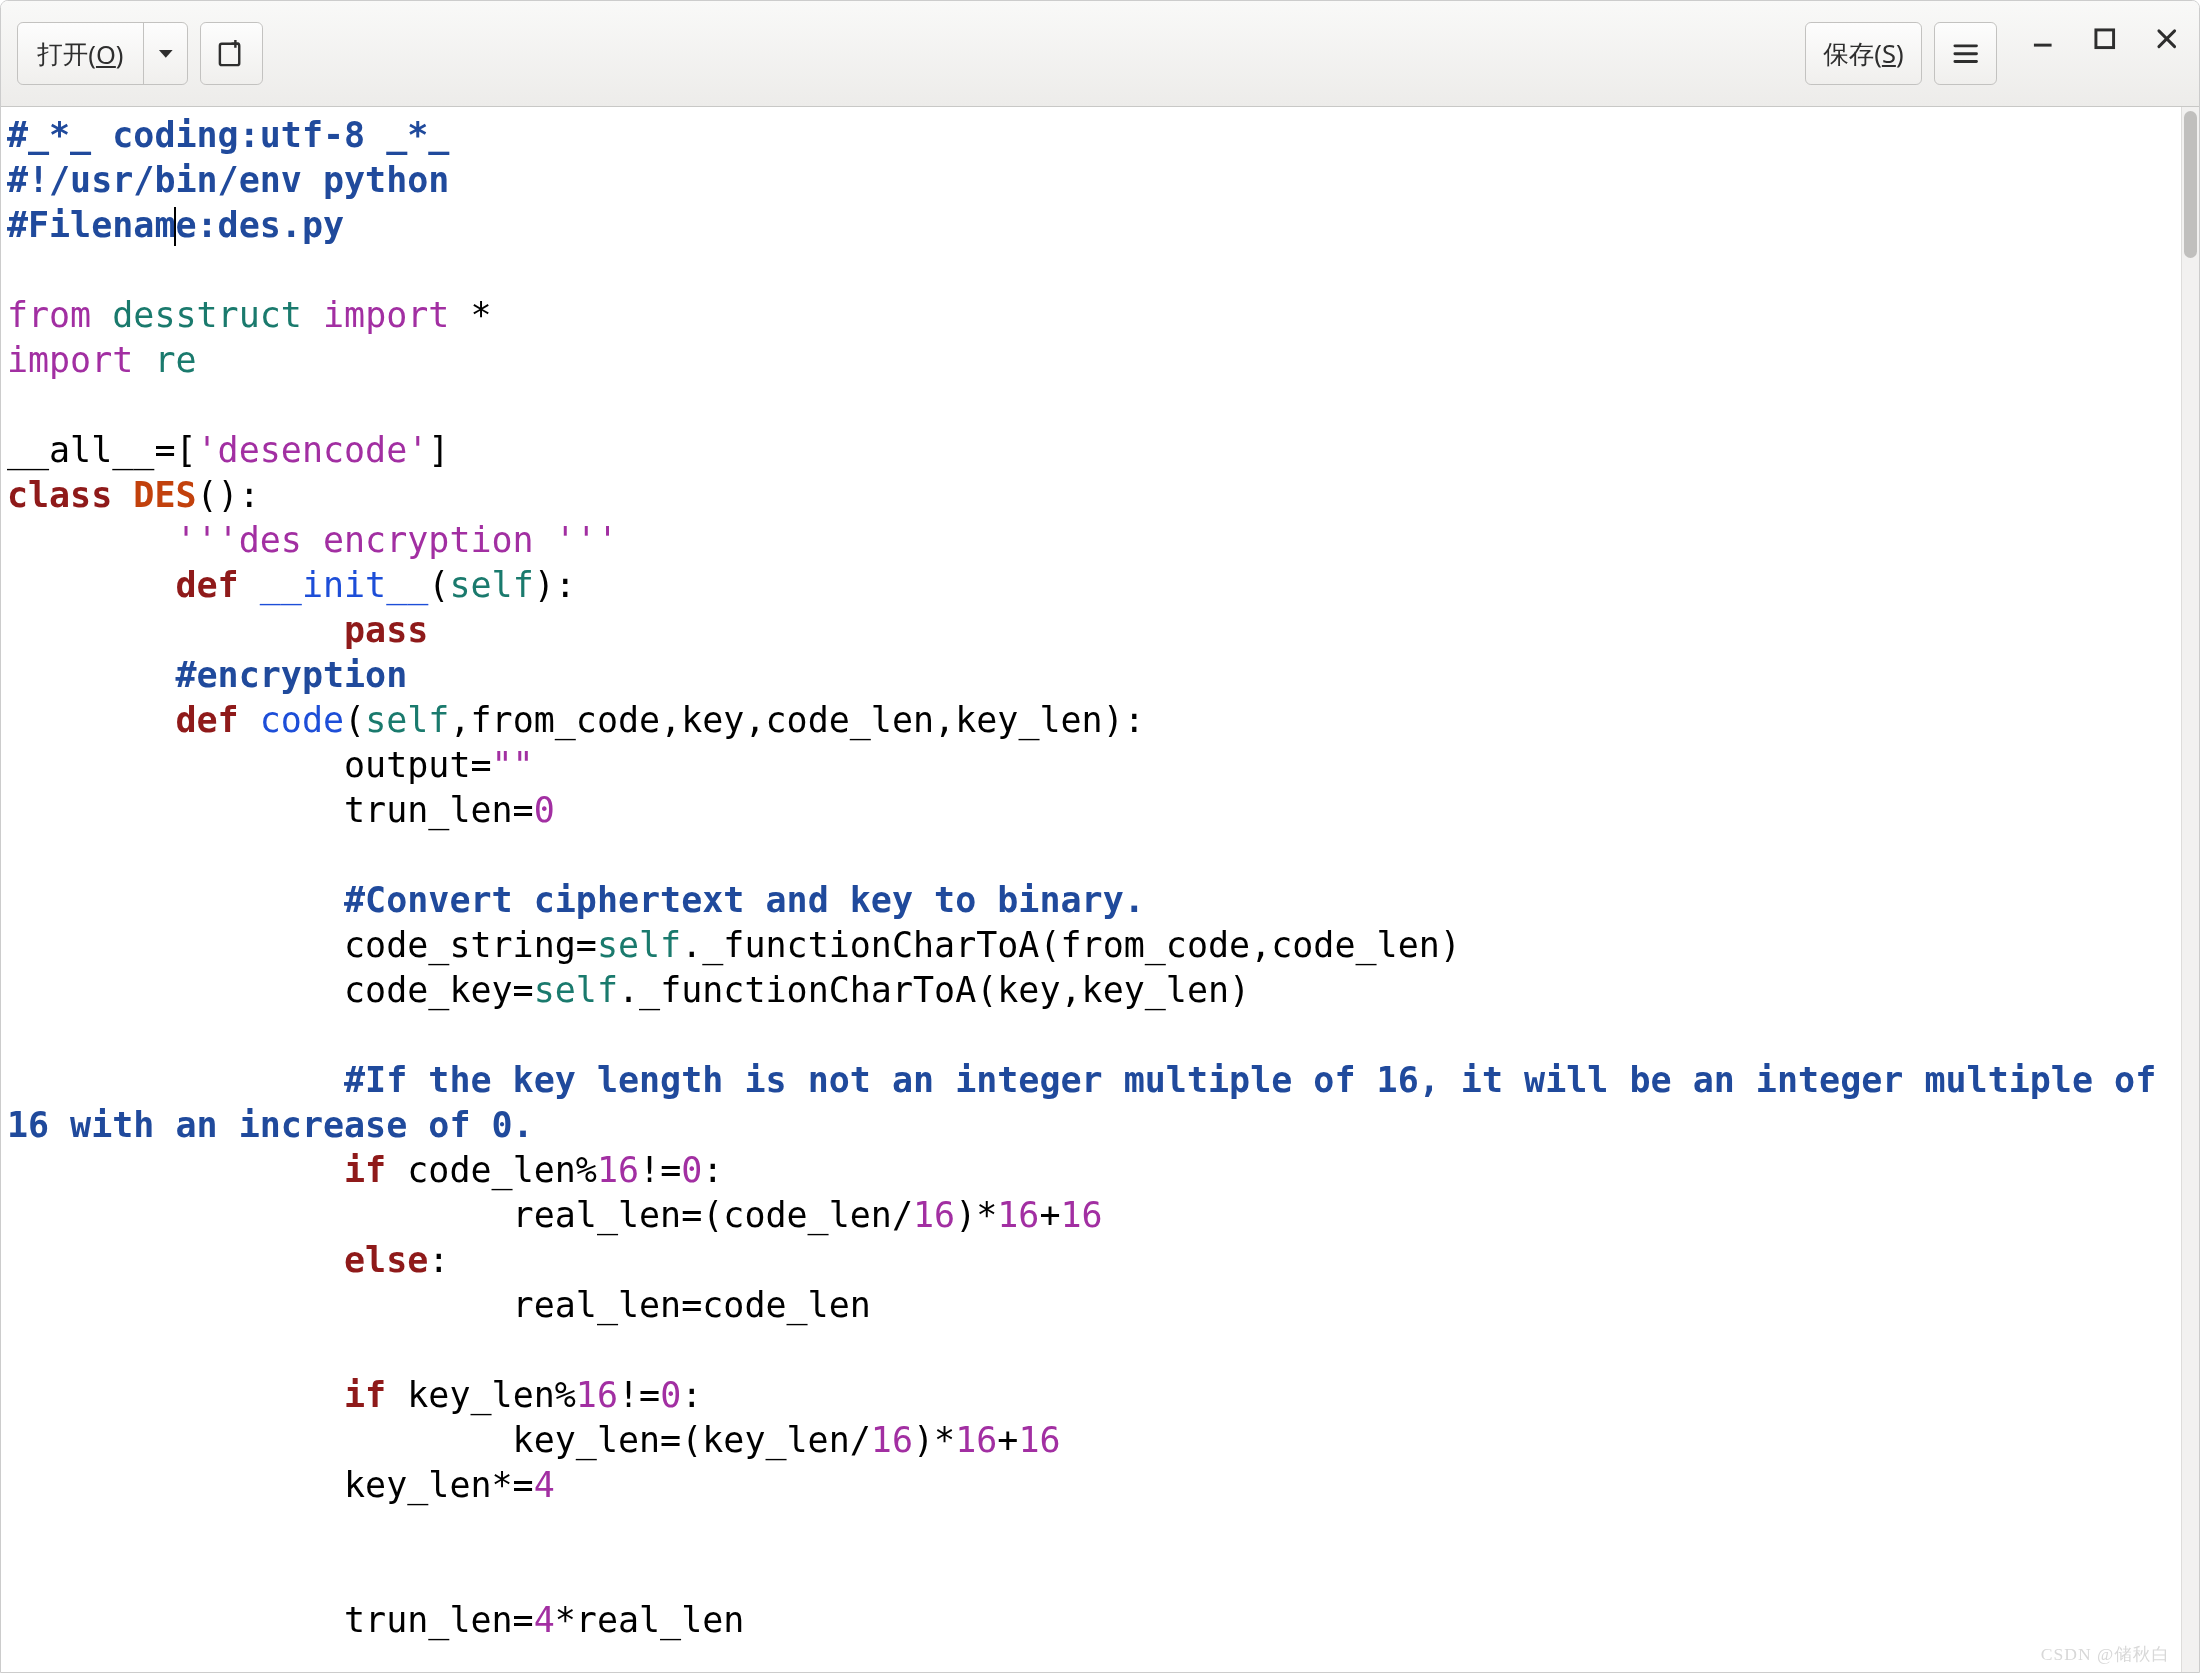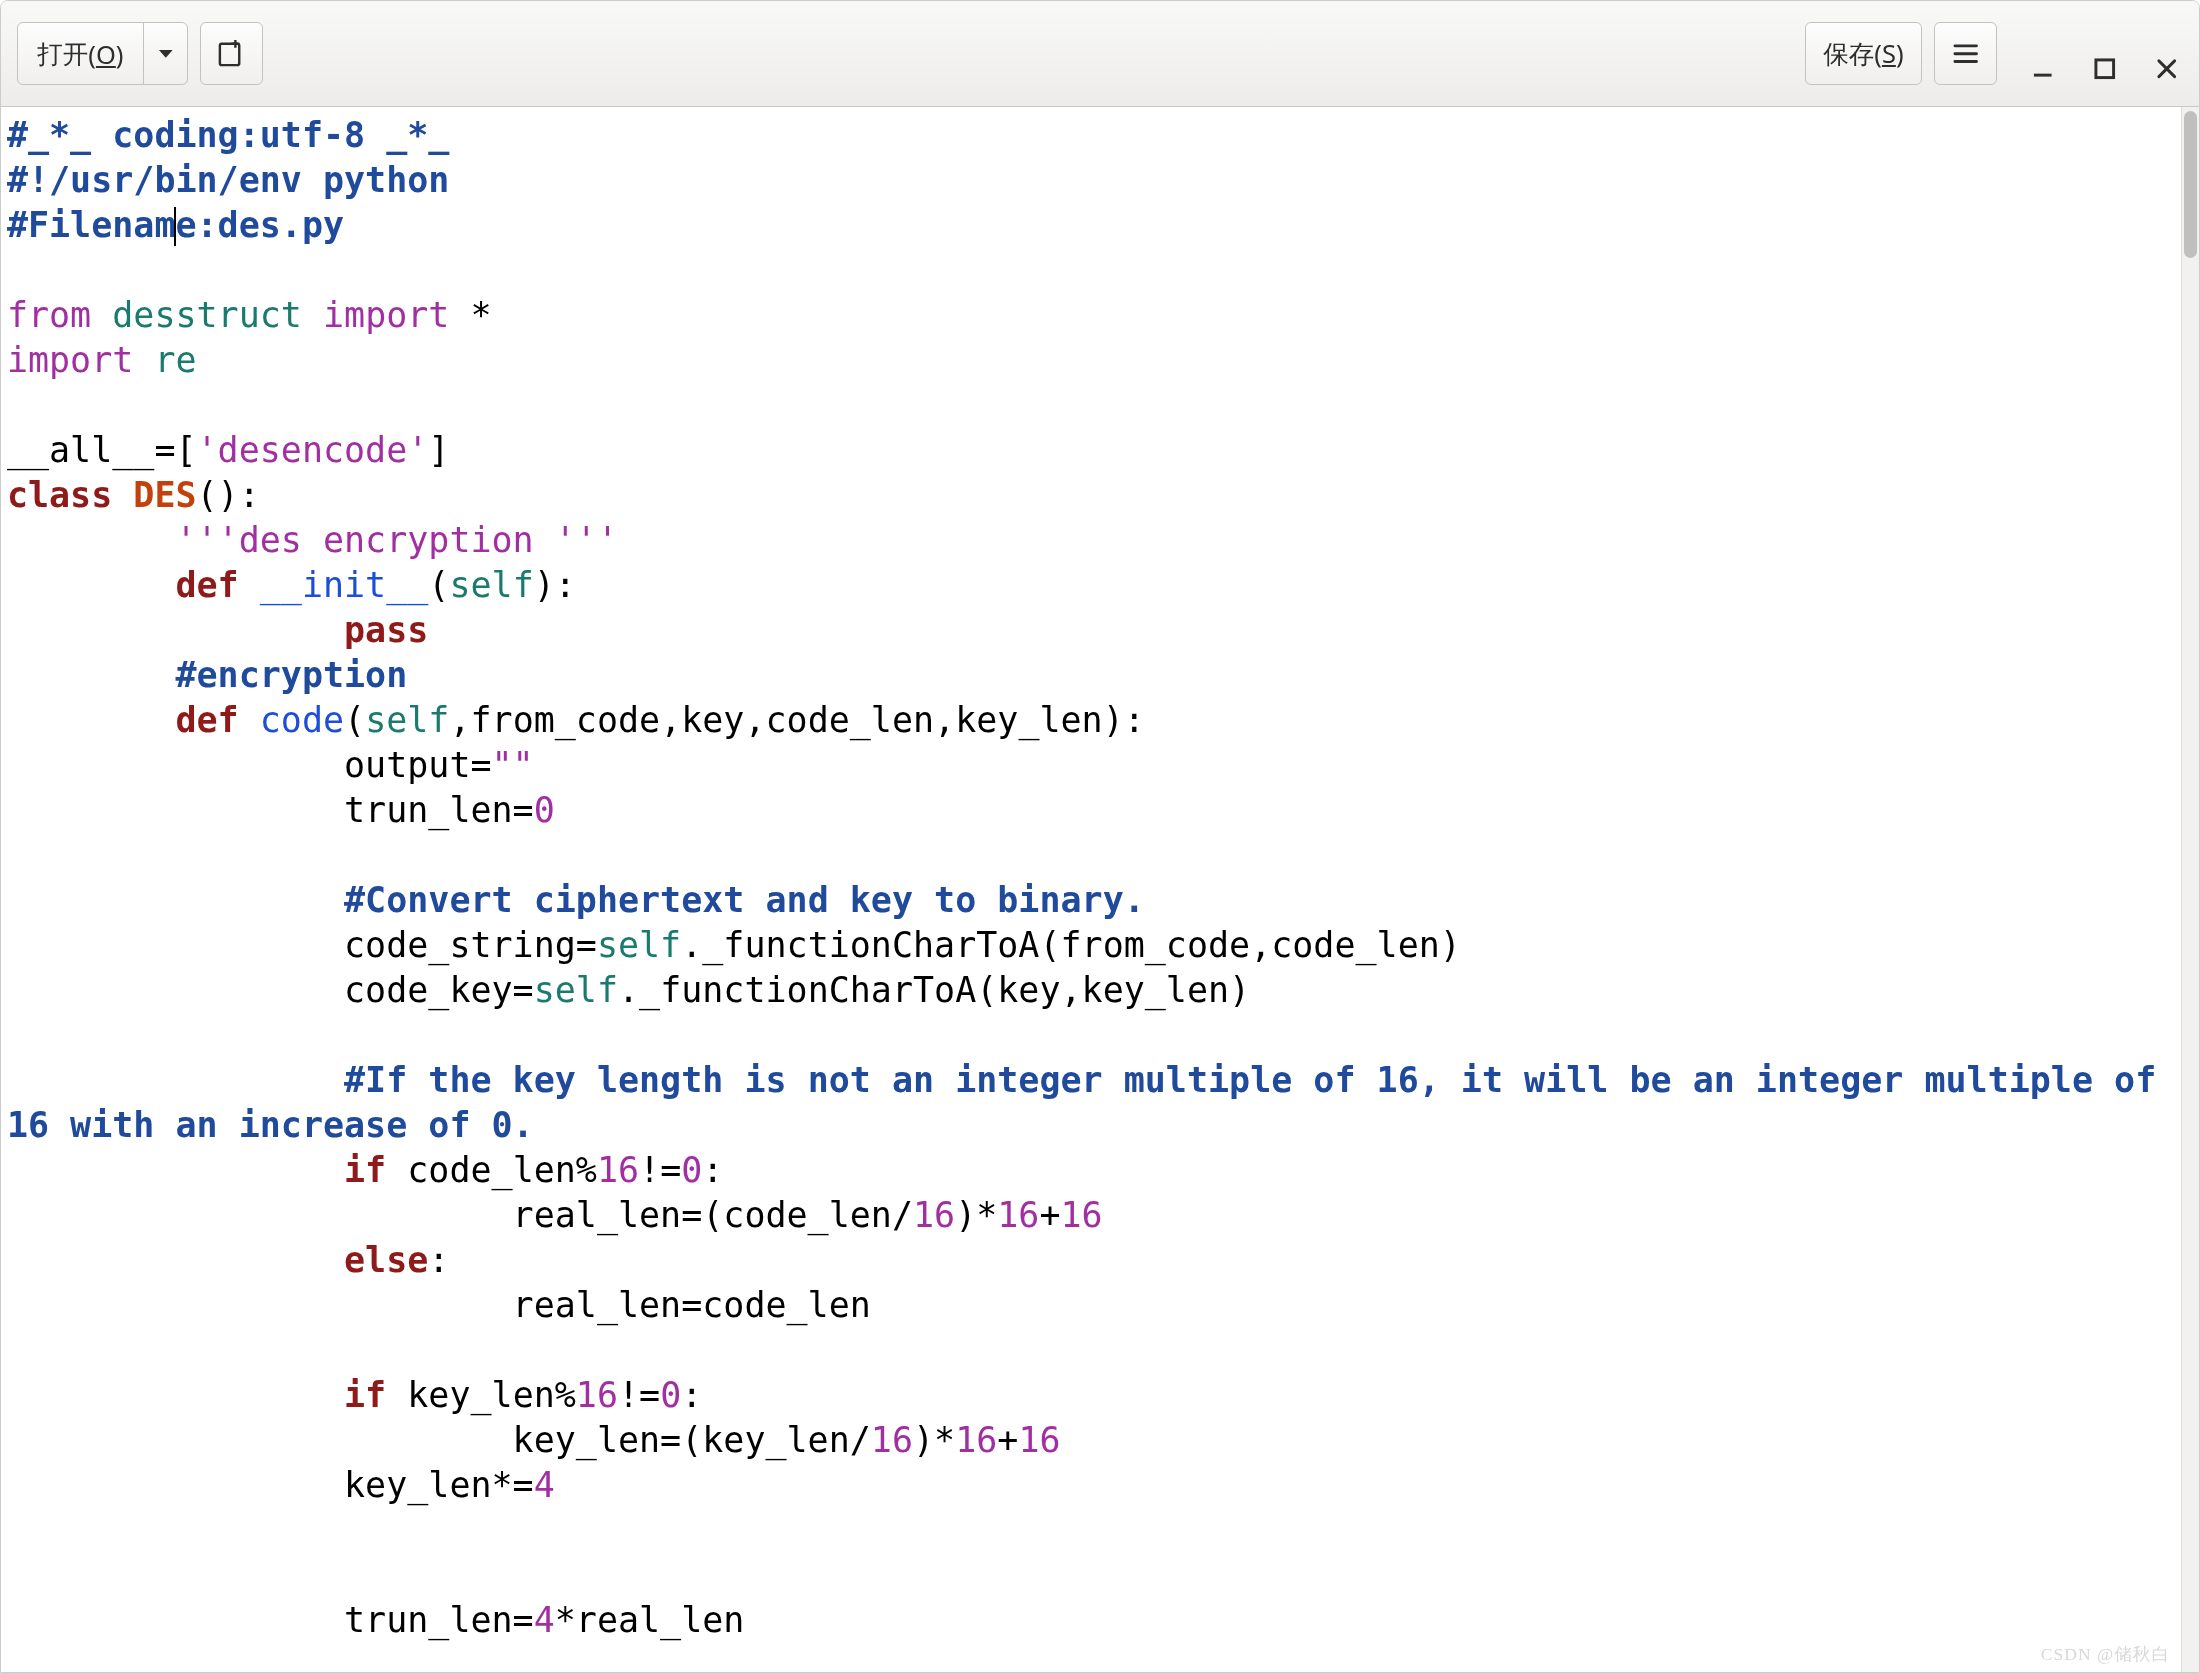--- a/index.html
+++ b/index.html
@@ -24,21 +24,21 @@
   height: 106px;
   background: linear-gradient(to bottom, #f9f9f8, #edecea);
   border-bottom: 1px solid #c8c8c6;
   display: flex;
   align-items: center;
   padding: 0 15.7px;
   gap: 11.8px;
 }
 .hb-left, .hb-right {
   display: flex;
-  align-items: flex-end;
+  align-items: flex-start;
   gap: 11.8px;
 }
 .hb-center {
   flex: 1;
   text-align: center;
   display: flex;
   flex-direction: column;
   justify-content: center;
 }
 .hb-title {

